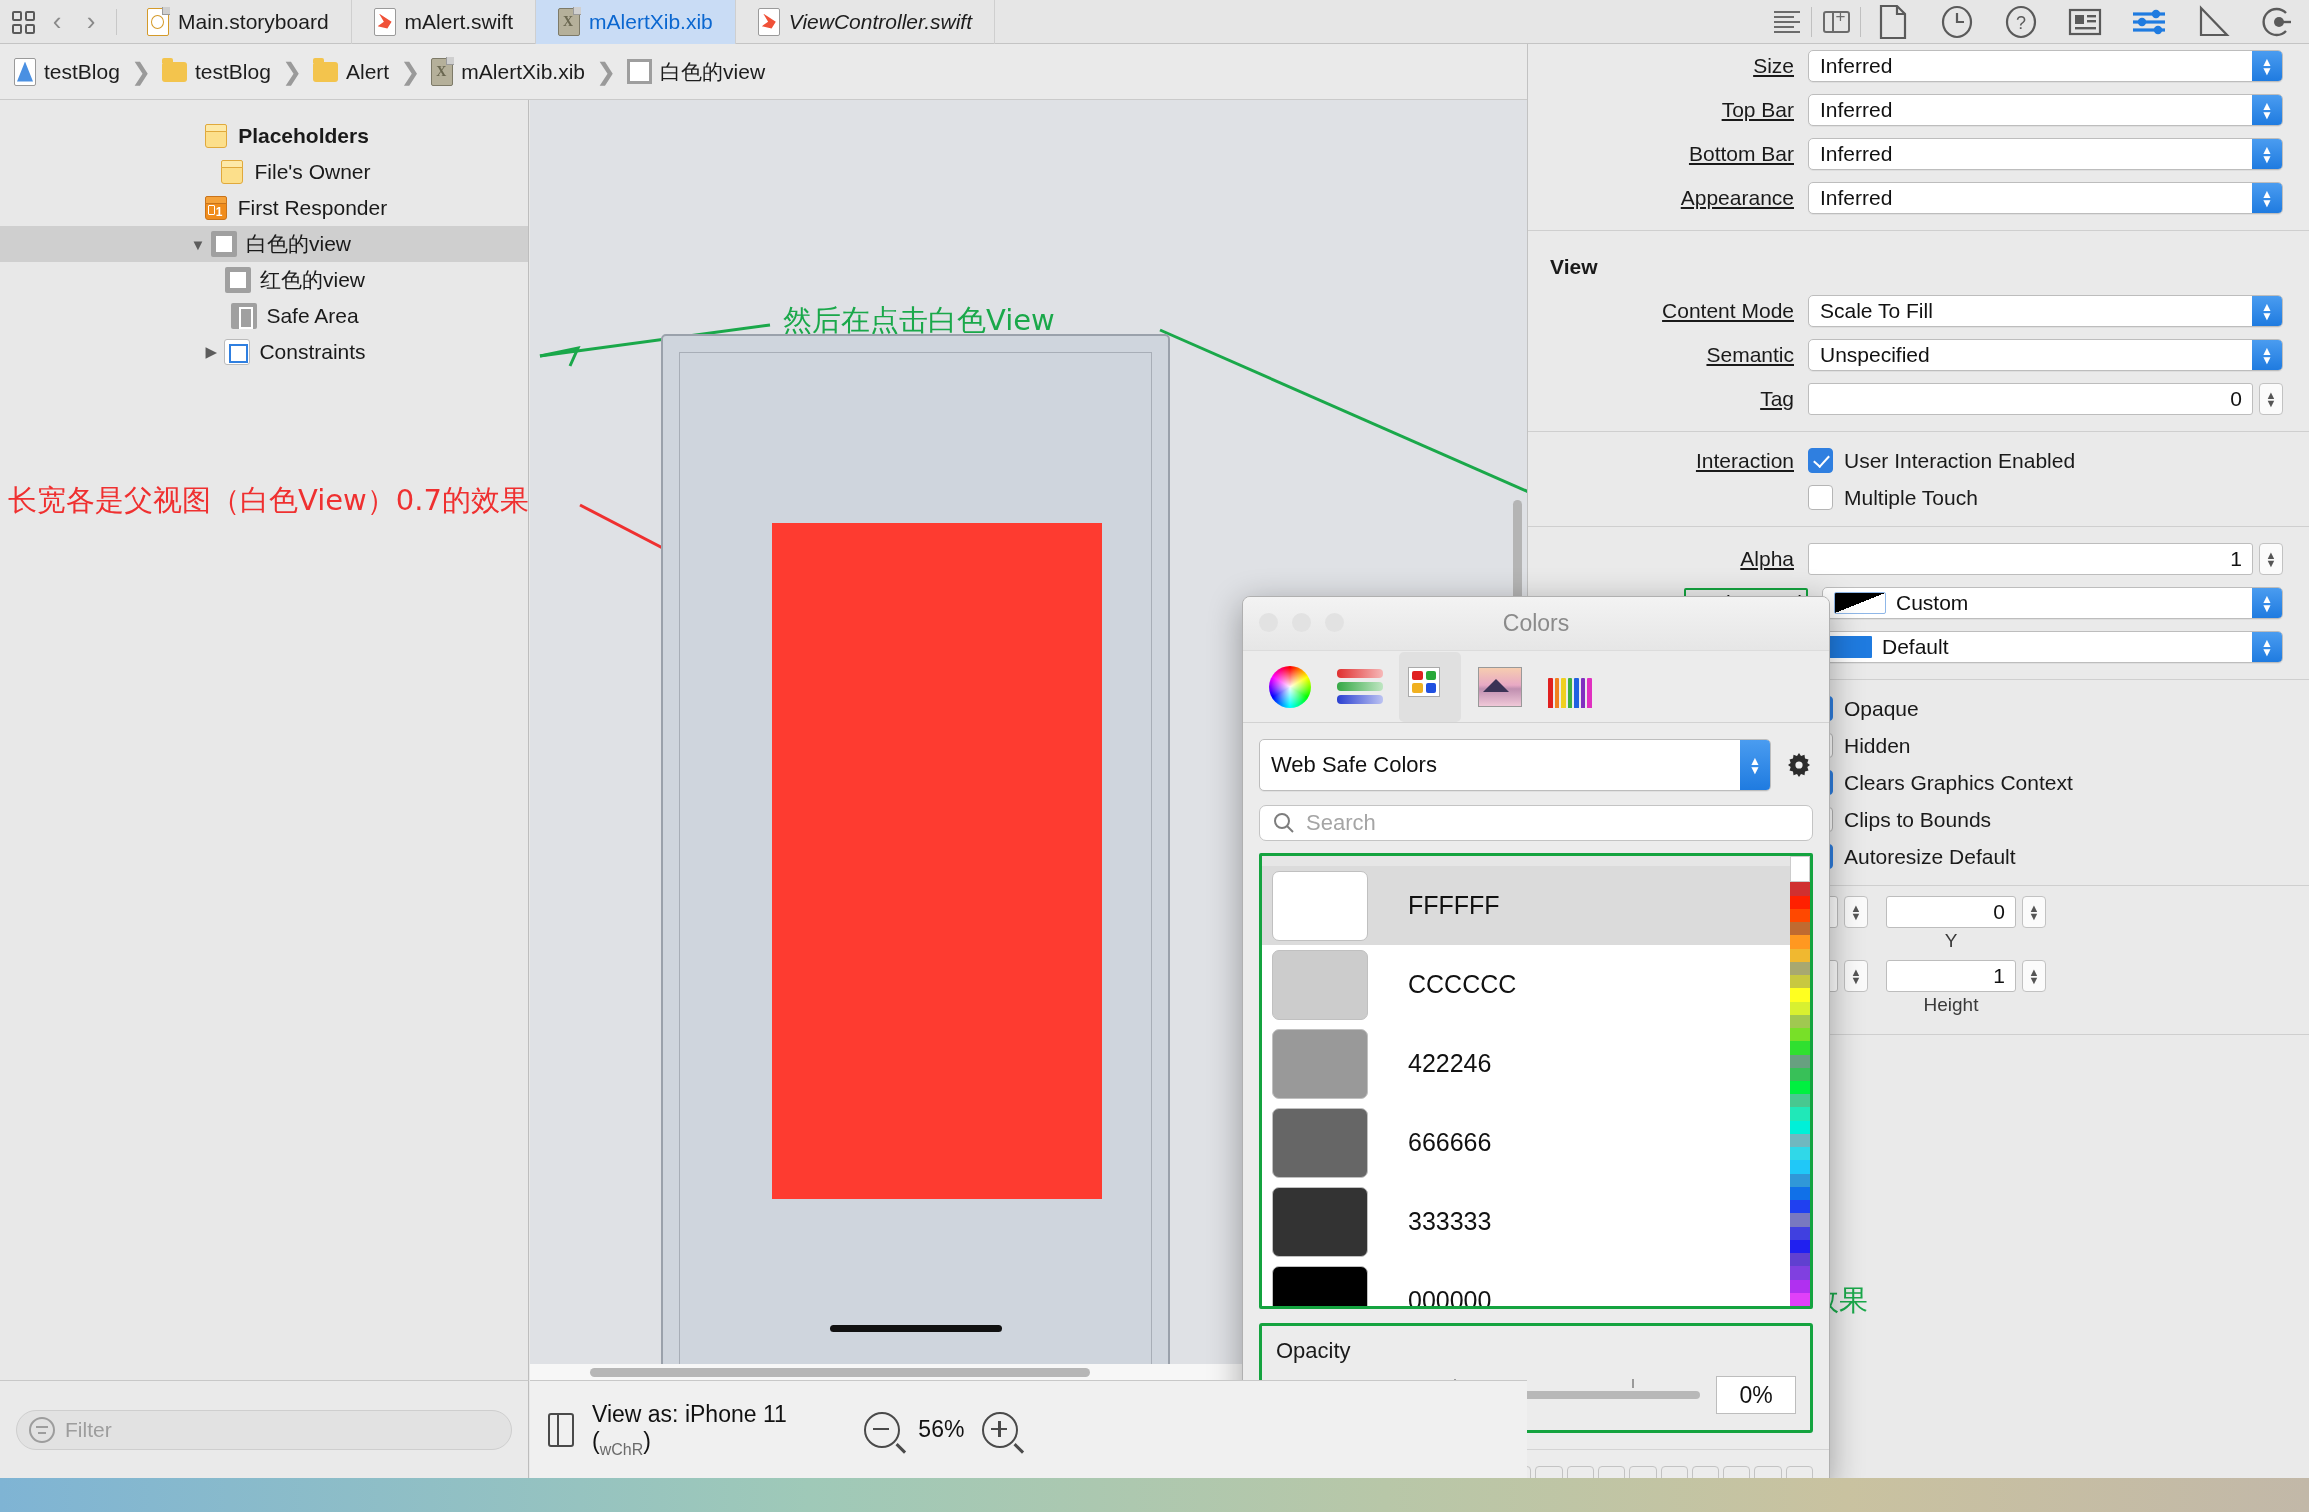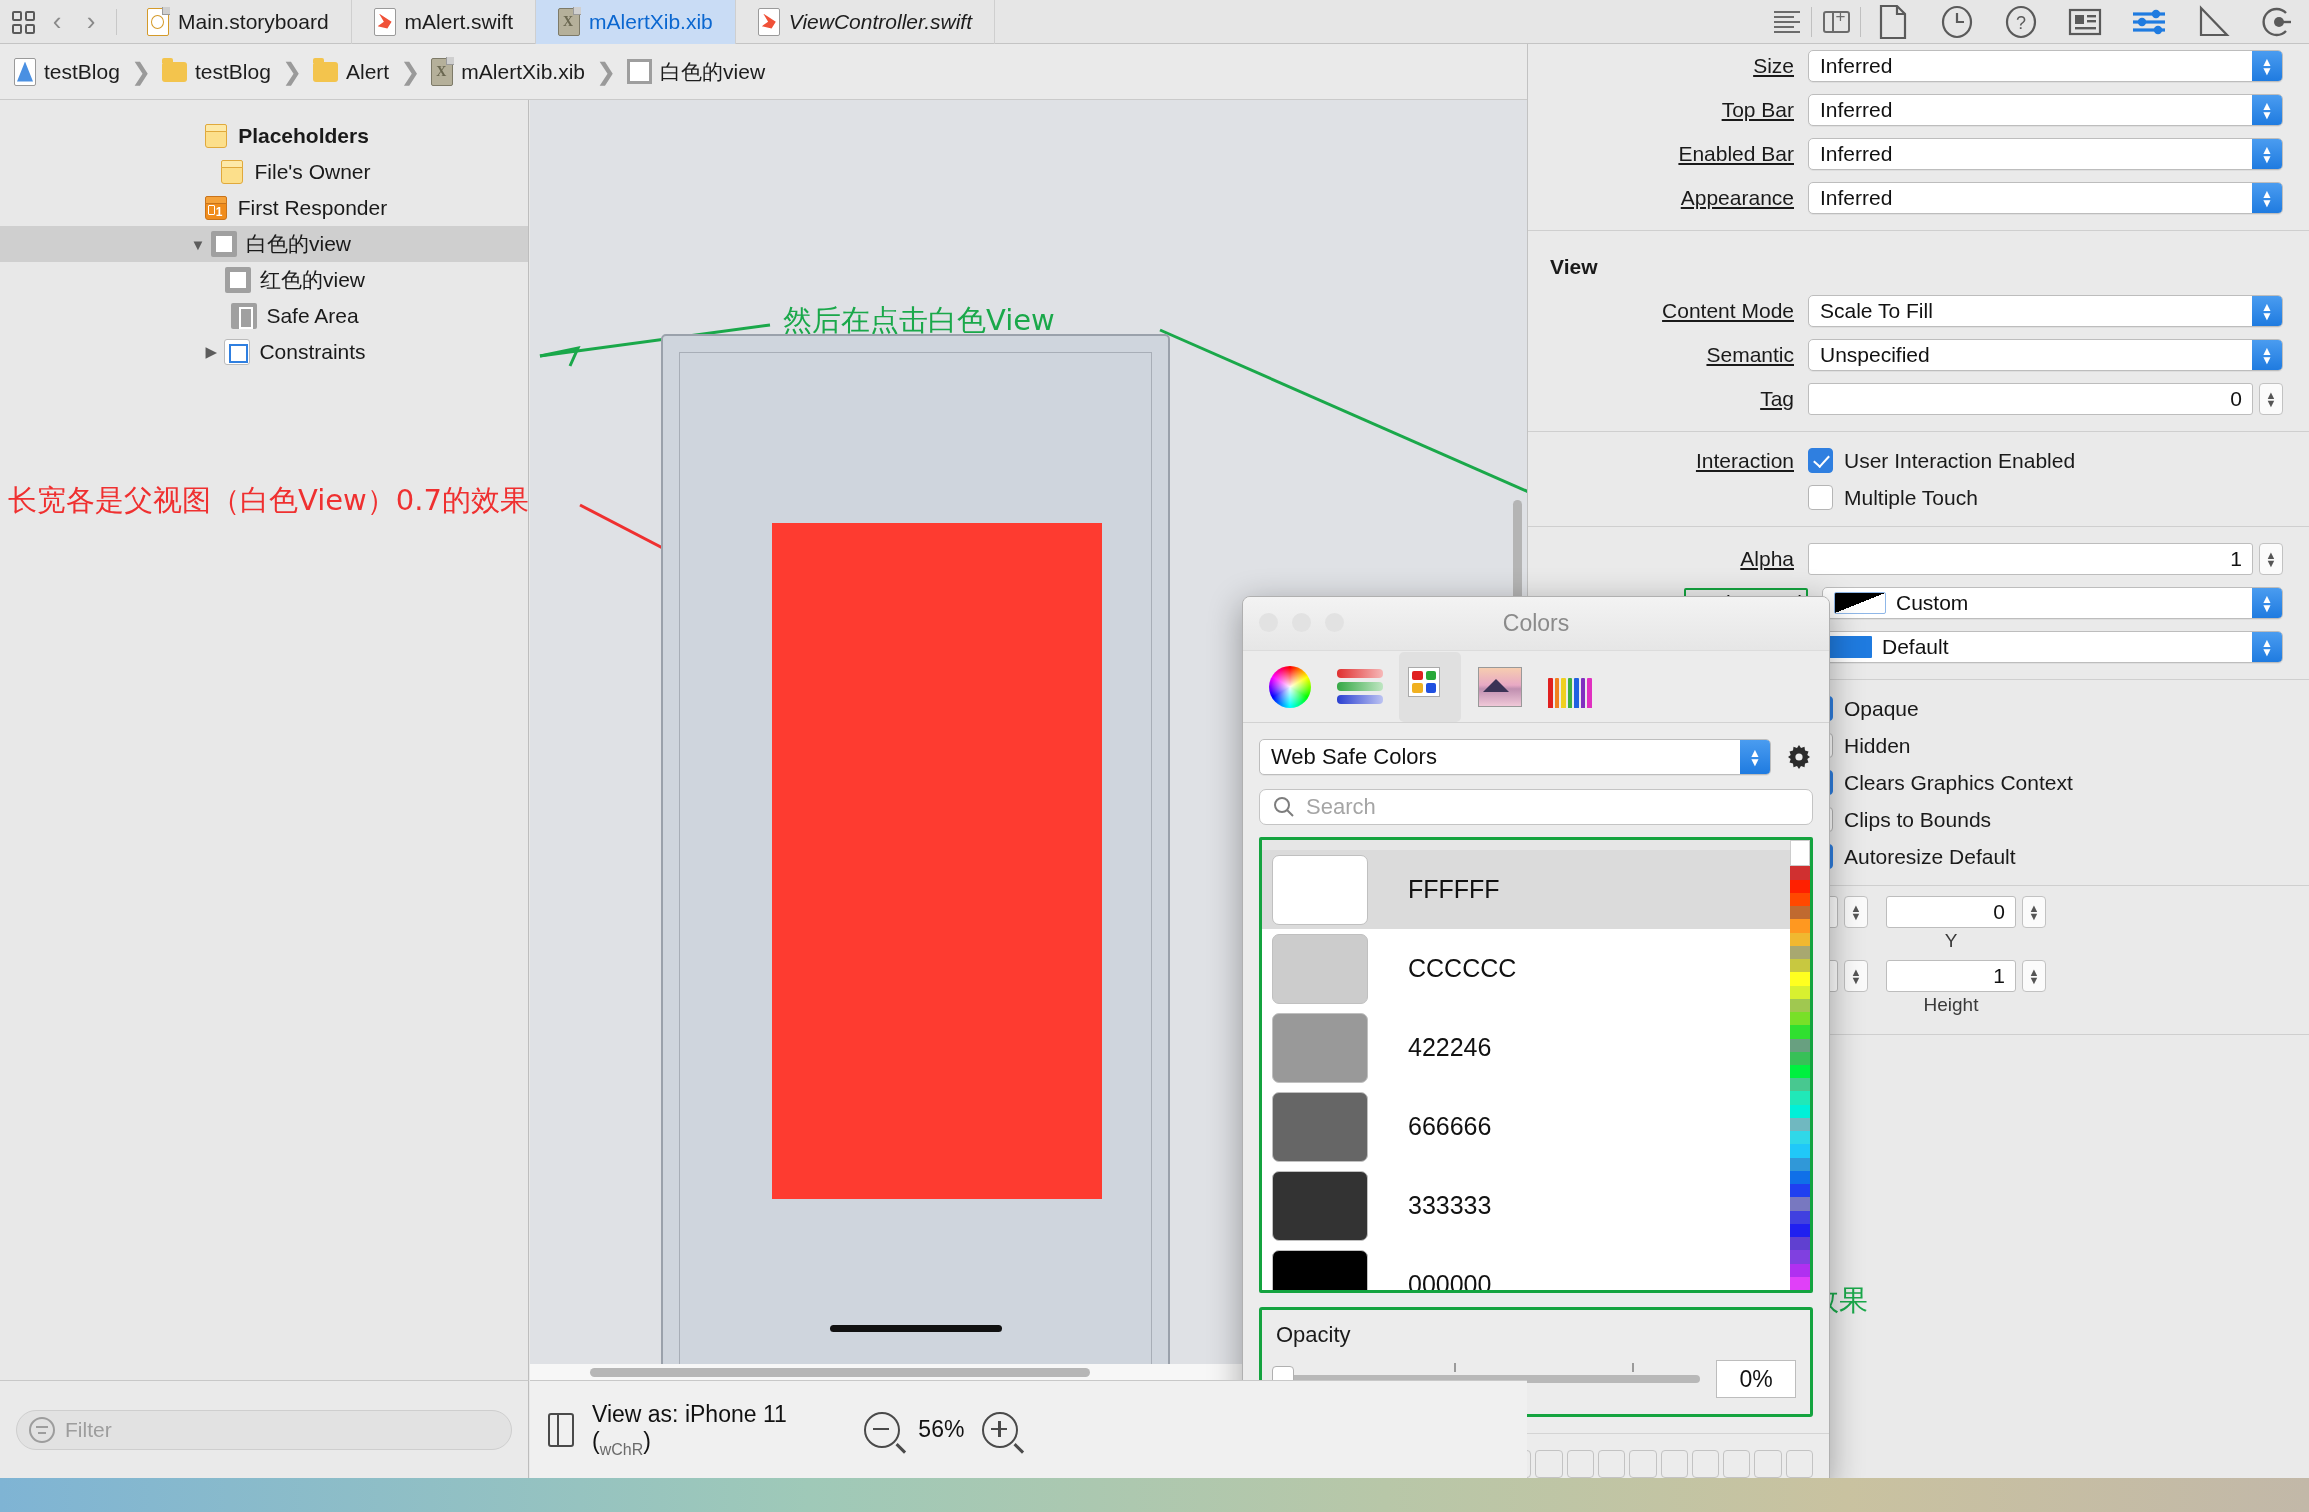--- a/index.html
+++ b/index.html
@@ -224,21 +224,21 @@
   .palico .back{position:absolute;left:12px;top:10px;width:30px;height:28px;background:#f0f0f0;border:1px solid #aaa;
     display:grid;grid-template-columns:1fr 1fr;gap:3px;padding:3px;z-index:-1;}
   .imgico { width:44px;height:40px;border:1.5px solid #999; background:linear-gradient(#f6cdb0,#e8a9c4 45%,#c08fb0 55%,#f0c8d8);
     position:relative; overflow:hidden;}
   .imgico:after{content:"";position:absolute;left:4px;bottom:14px;width:0;height:0;
     border-left:13px solid transparent;border-right:13px solid transparent;border-bottom:13px solid #3b3356;}
   .pencils { width:44px;height:42px; display:flex; gap:2px; align-items:flex-end;}
   .pencils b { flex:1; height:30px; border-radius:1px 1px 0 0; }
   .cw-body { padding:16px; }
   .palsel { display:flex; align-items:center; gap:14px; }
-  .palsel .popup { height:36px; font-size:22px; }
+  .palsel .popup { height:52px; font-size:22px; }
   .gear { width:28px;height:28px;flex:none; position:relative;}
   .searchbox {
     margin-top:14px; height:36px; background:#fff; border:1px solid #c4c4c4; border-radius:7px;
     display:flex; align-items:center; padding-left:12px; gap:10px;
   }
   .searchbox .ph { font-size:22px; color:#a5a5a5; }
   .clist-wrap { margin-top:12px; border:3px solid #14a33f; border-radius:2px; position:relative;}
   .clist { background:#fff; height:450px; overflow:hidden; position:relative;}
   .crow { height:79px; display:flex; align-items:center; padding-left:10px; gap:40px; }
   .crow.sel { background:#dbdbdb; }
@@ -546,21 +546,21 @@
       <span class="flabel">Top Bar</span>
       <span class="popup">
         <span>Inferred</span>
         <span class="stepper-blue">
             <span>▲</span>
             <span>▼</span>
           </span>
       </span>
     </div>
     <div class="frow">
-      <span class="flabel">Enabled Bar</span>
+      <span class="flabel">Bottom Bar</span>
       <span class="popup">
         <span>Inferred</span>
         <span class="stepper-blue">
             <span>▲</span>
             <span>▼</span>
           </span>
       </span>
     </div>
     <div class="frow">
       <span class="flabel">Appearance</span>

